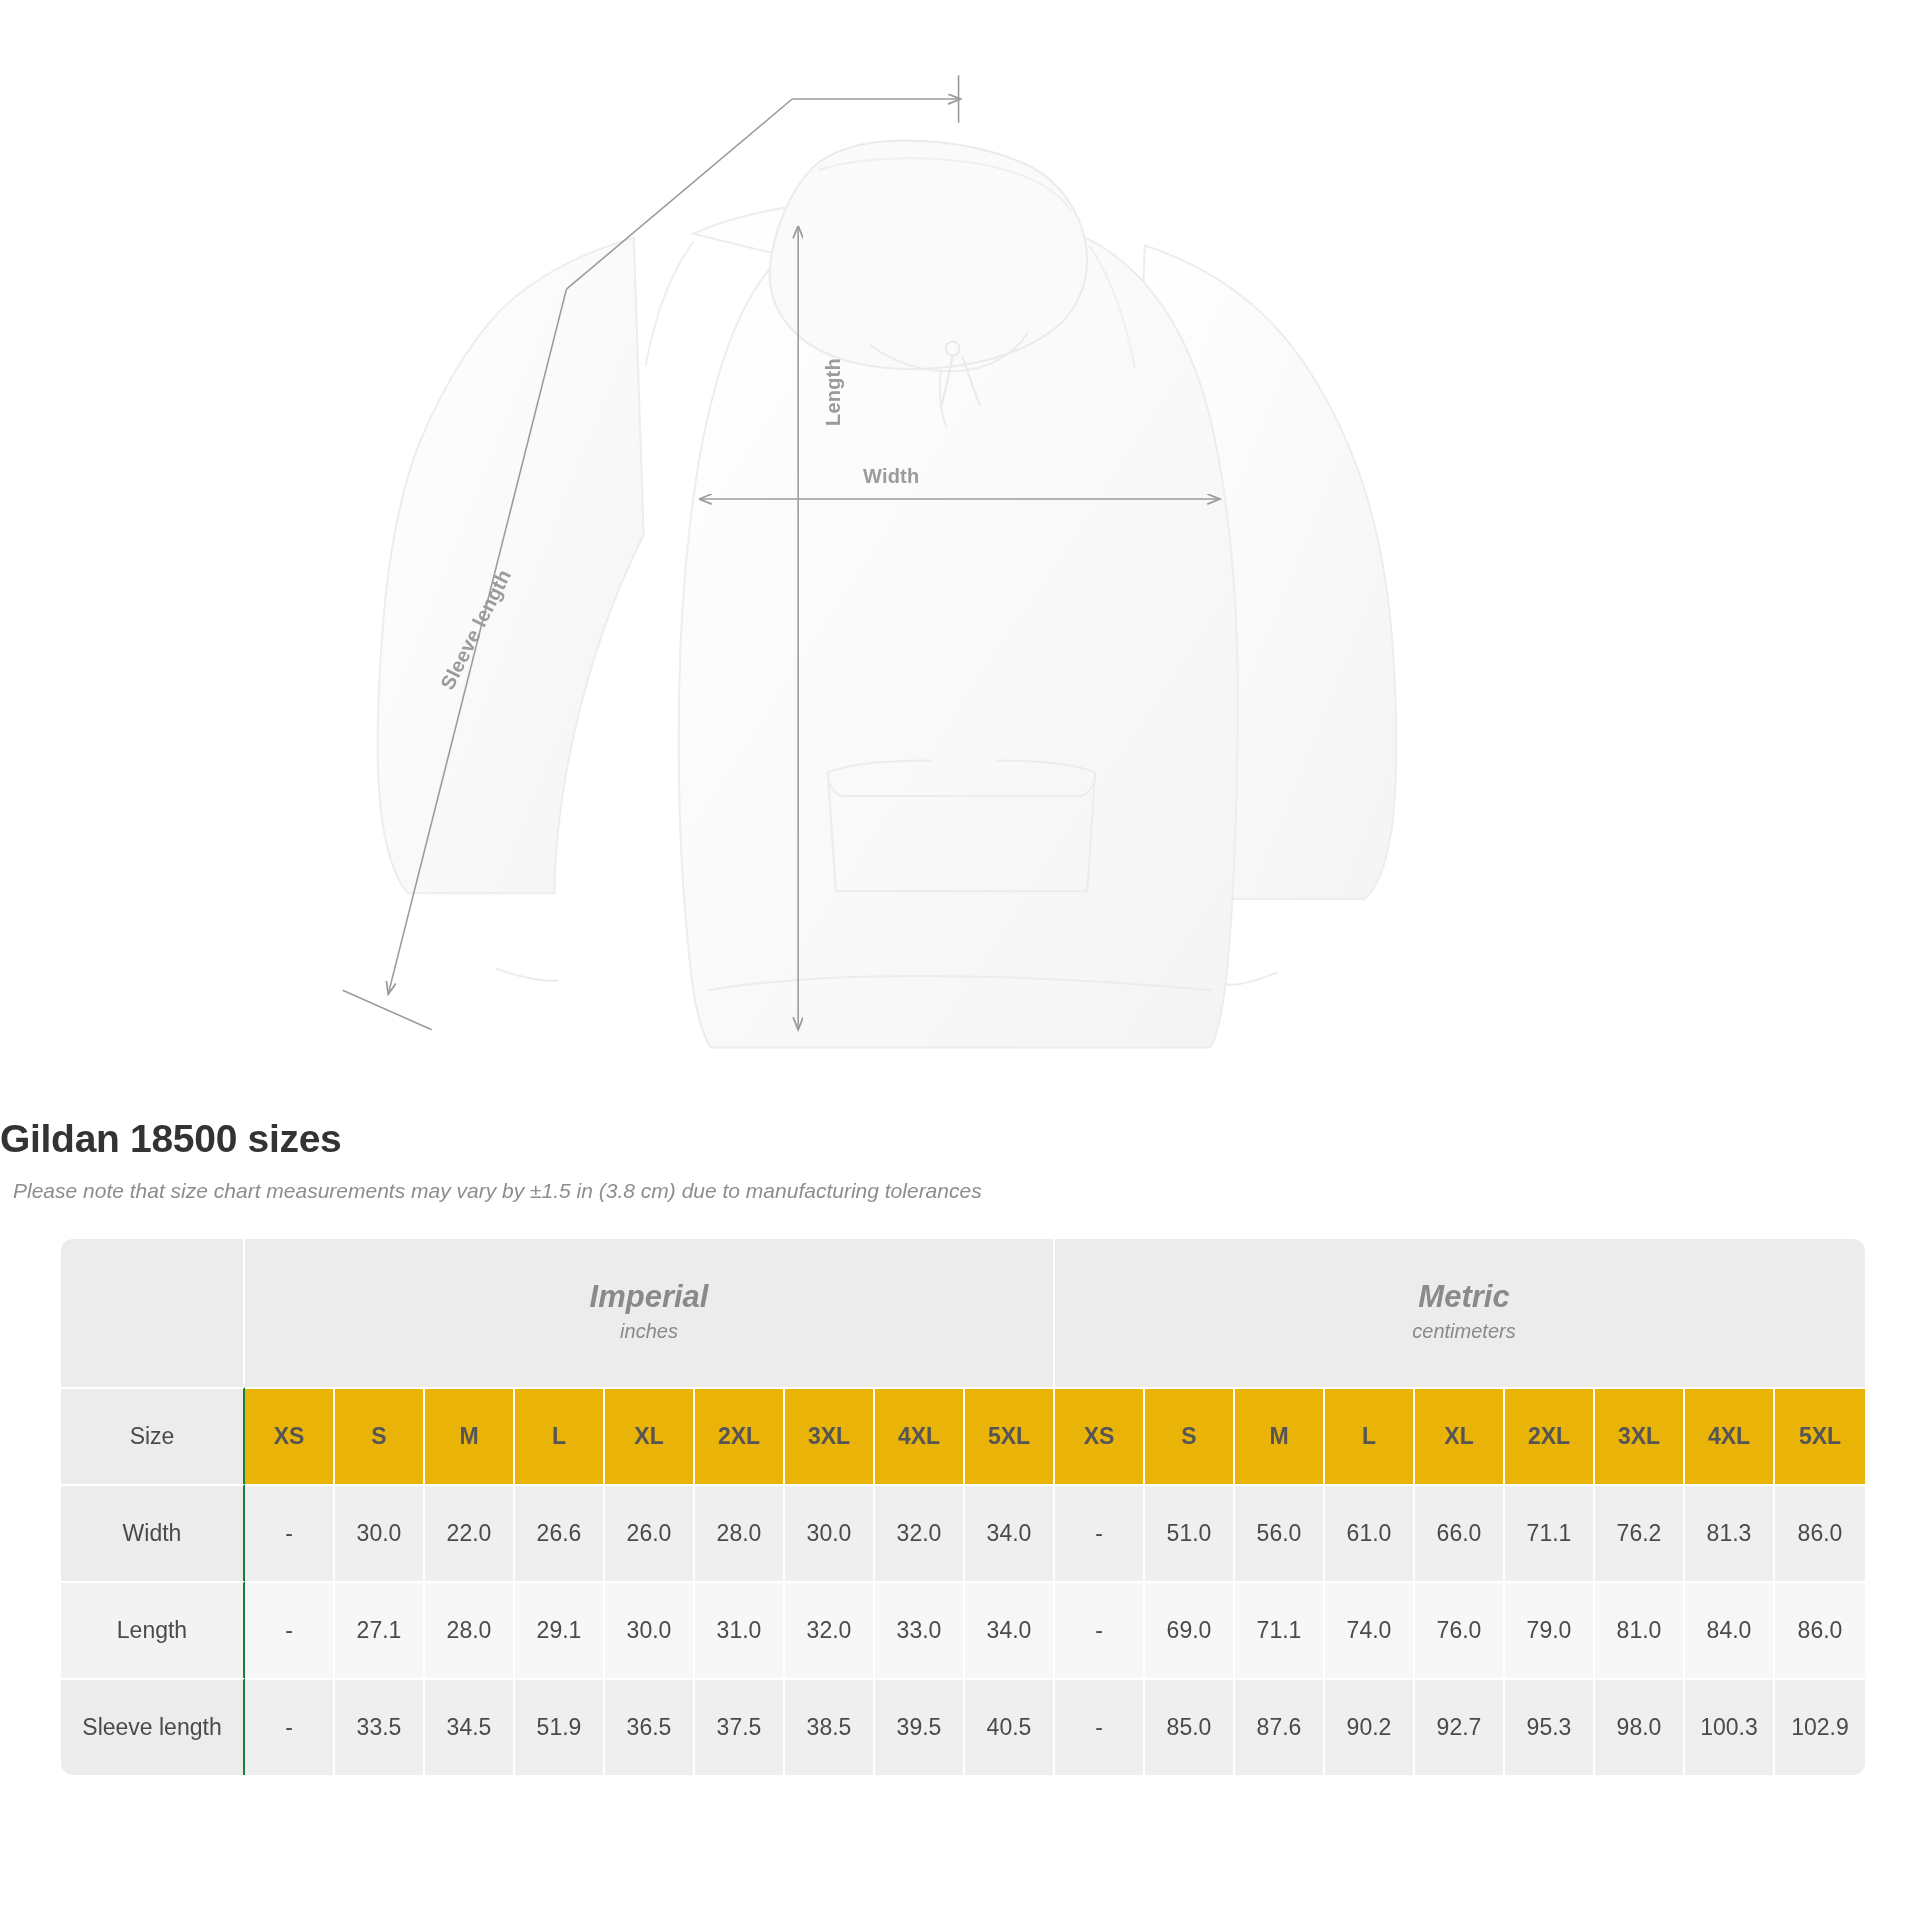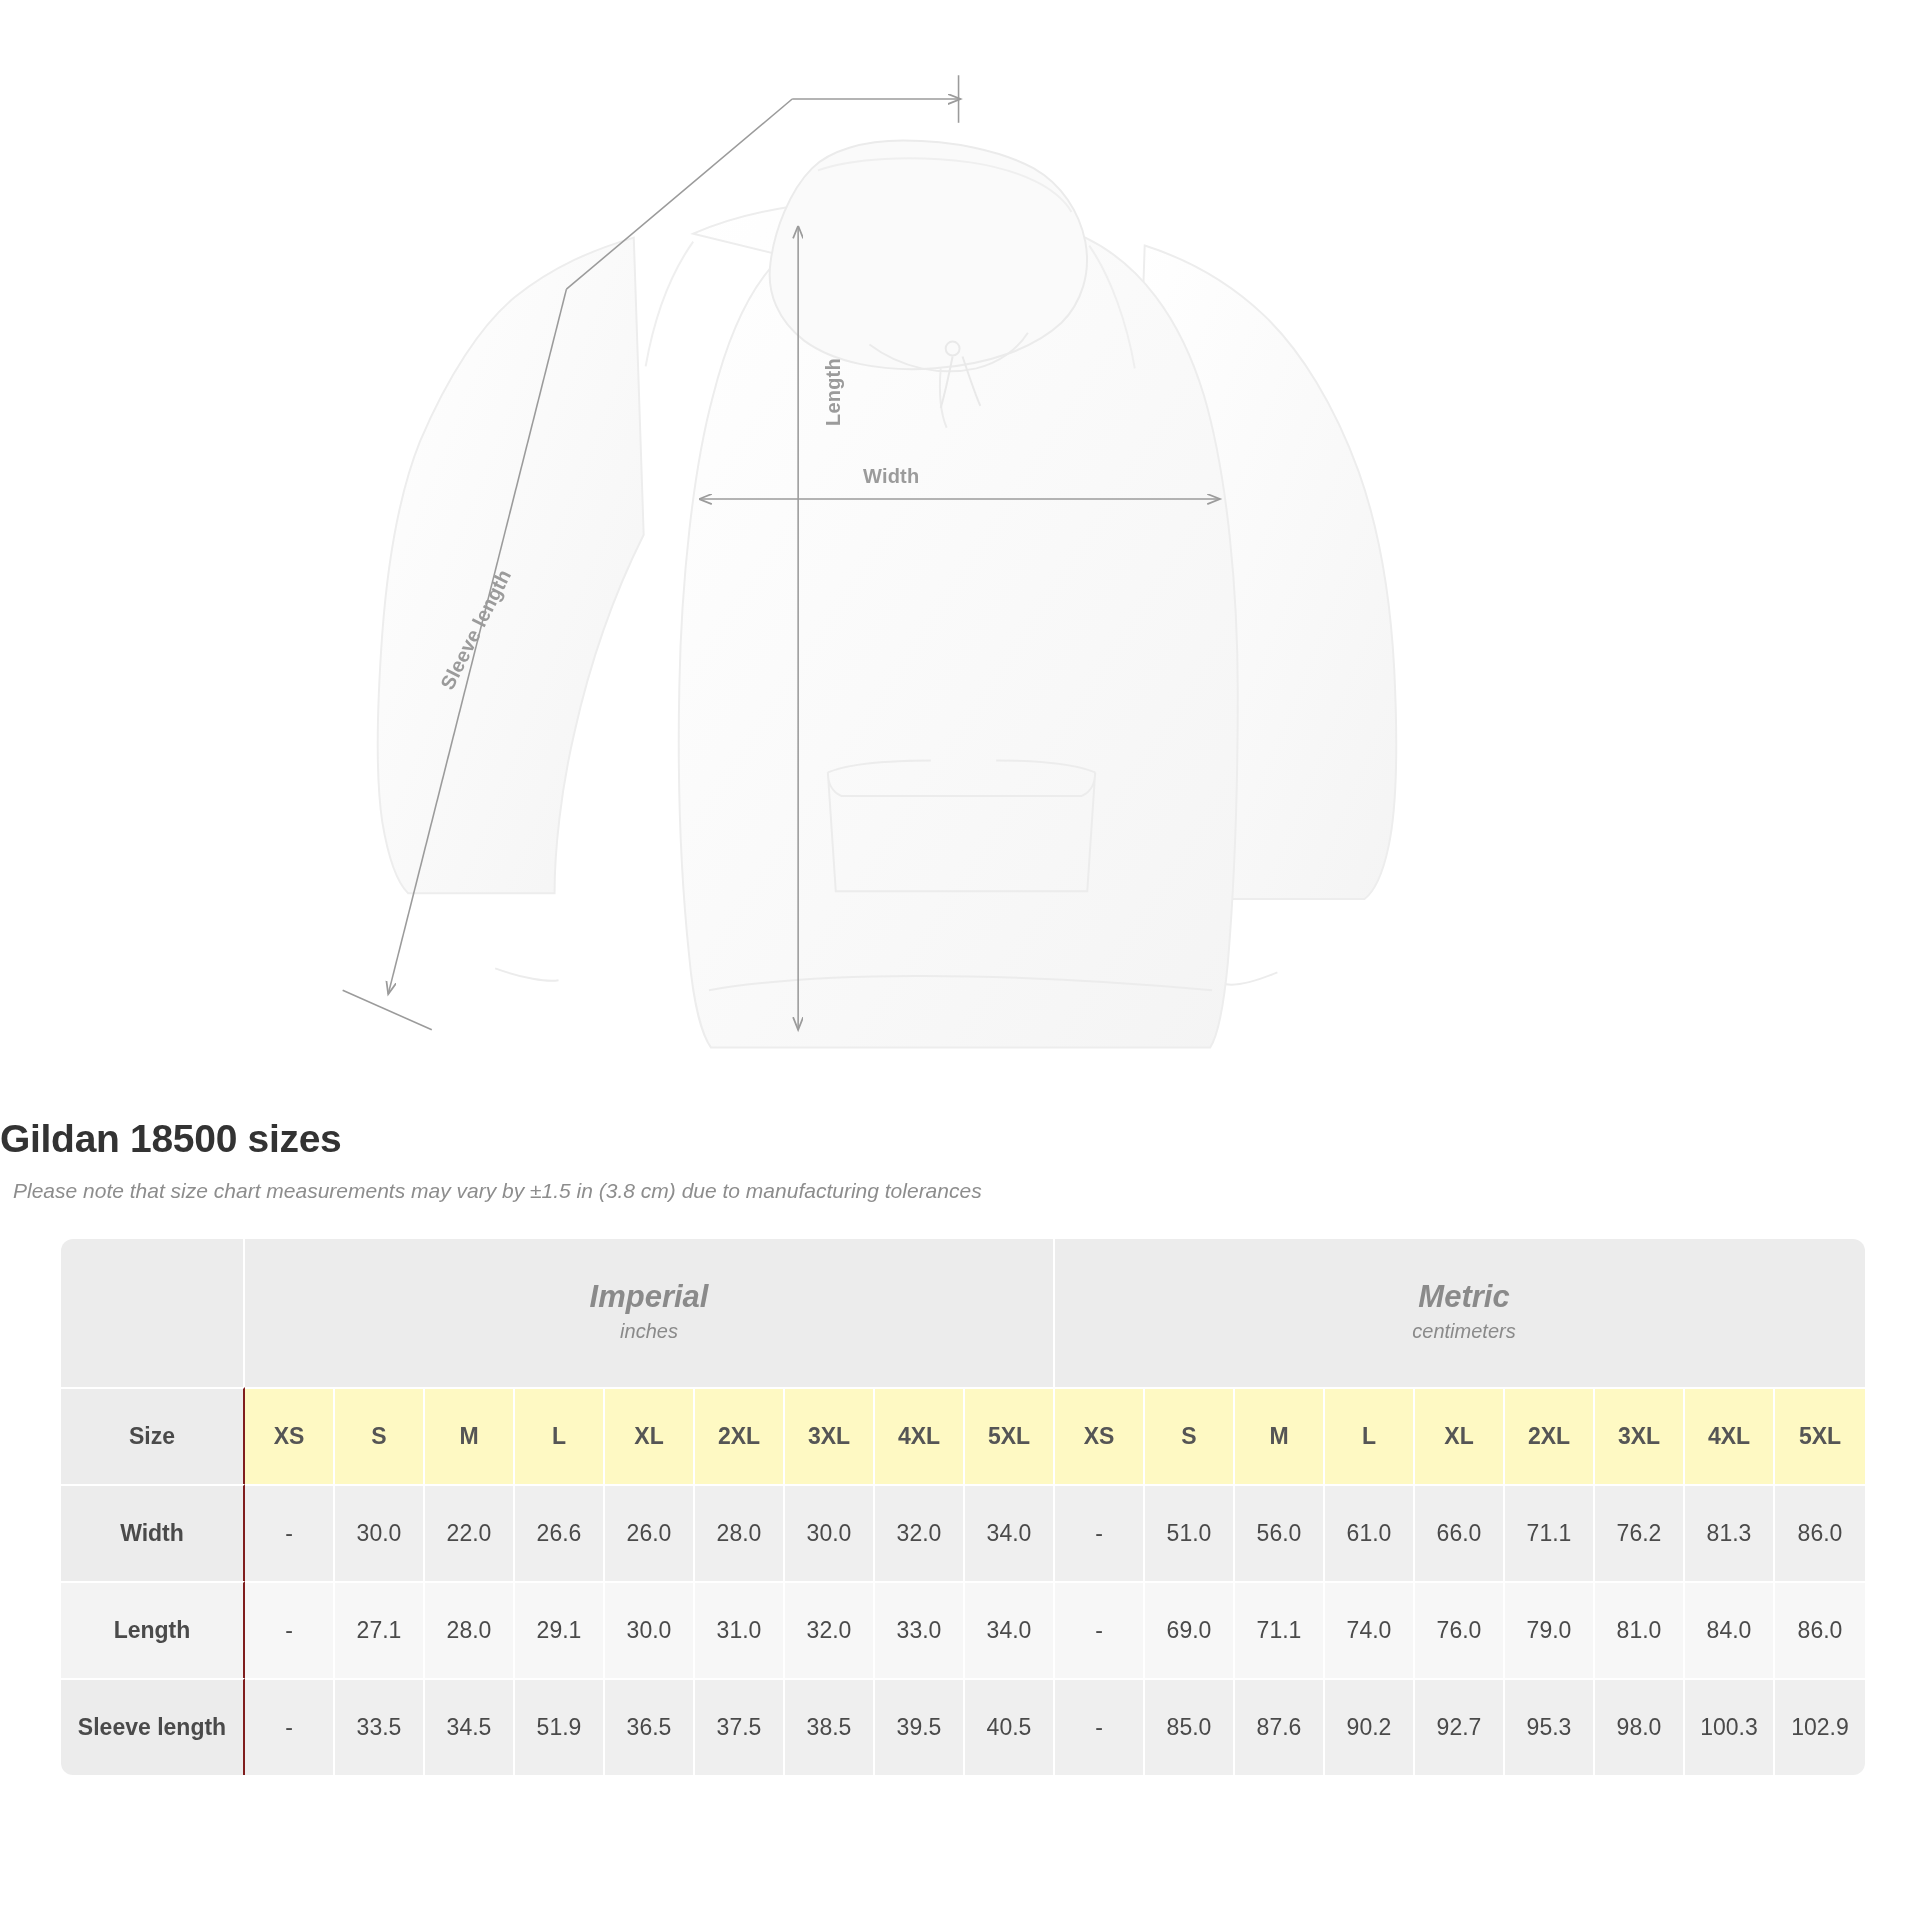--- a/index.html
+++ b/index.html
@@ -104,37 +104,37 @@
   }
   .unit-head .unit-sub {
     font-size: 20px;
     font-style: italic;
     color: #8a8a8a;
     line-height: 1.6;
   }
   .row-head {
     height: 95px;
     background: #ececec;
-    font-weight: bold;
+    font-weight: normal;
     font-size: 24px;
     color: #5a5a5a;
-    border-right: 2px solid #7f1d1d;
+    border-right: 2px solid #15803d;
     border-top: 2px solid #ffffff;
   }
   .row-head.zebra-alt { background: #f3f3f3; }
   td.cell {
     height: 95px;
     background: #f7f7f7;
     border-right: 2px solid #ffffff;
     border-top: 2px solid #ffffff;
     font-size: 24px;
   }
   td.cell.alt { background: #efefef; }
   tr.hdr td.cell, tr.hdr th.cell {
-    background: #fef9c3;
+    background: #eab308;
     font-weight: bold;
     color: #555555;
   }
   td.cell.last, th.cell.last { border-right: none; }
   tr.last-row td { }
   tr.last-row td:first-child { border-bottom-left-radius: 12px; }
   tr.last-row td:last-child { border-bottom-right-radius: 12px; }
   .col-label { width: 184px; }
 </style>
 </head>

